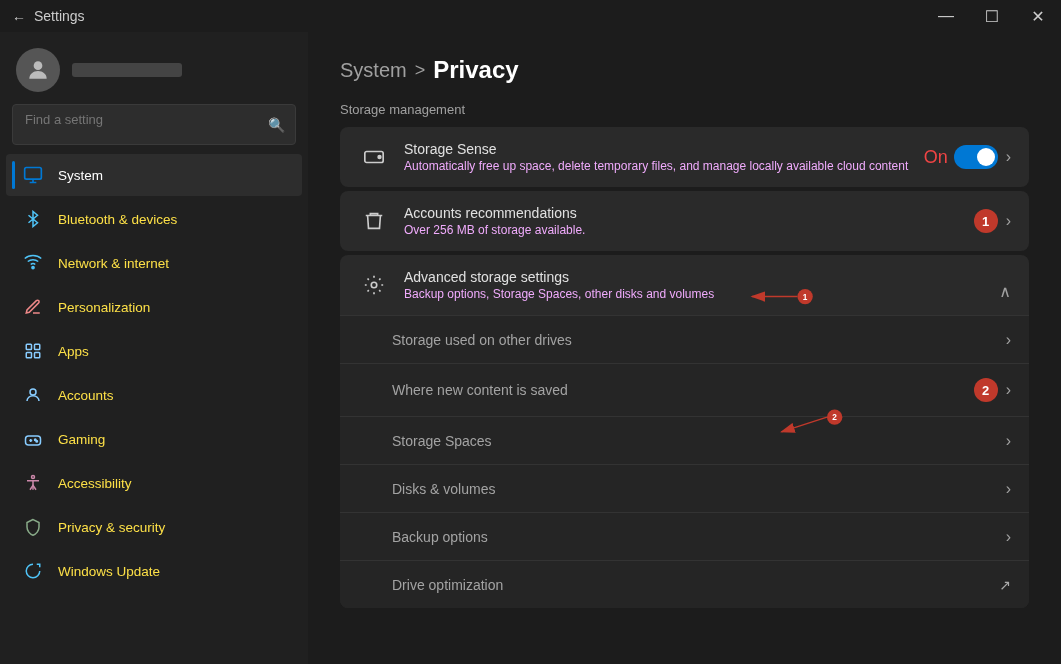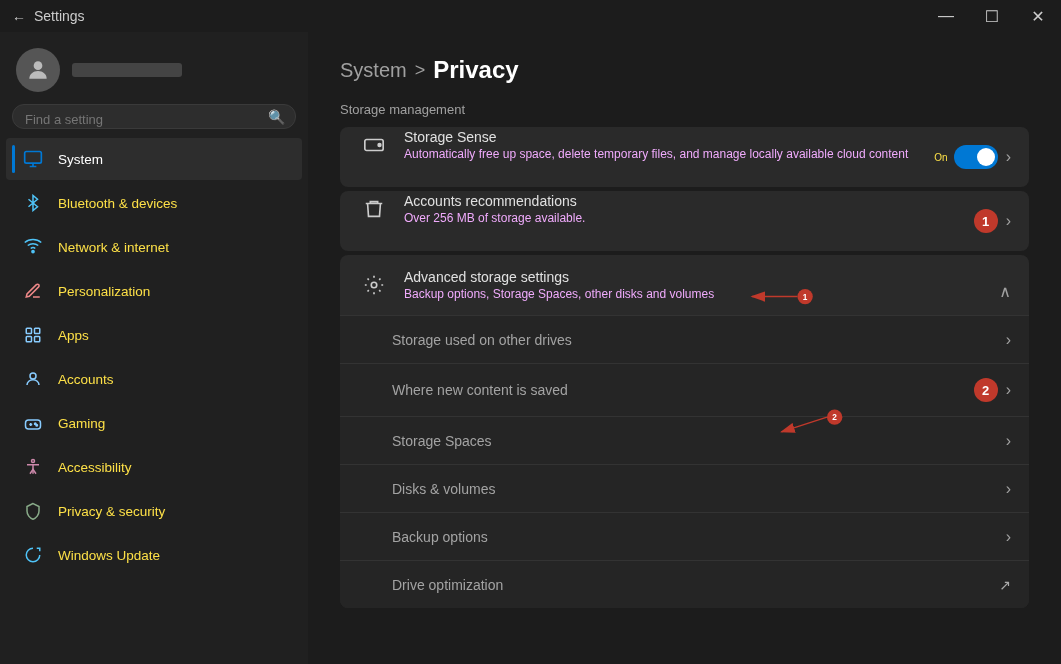--- a/index.html
+++ b/index.html
@@ -85,23 +85,23 @@
       border-radius: 3px;
     }
     .search-bar {
       margin: 0 12px 8px 12px;
       position: relative;
     }
     .search-bar input {
       width: 100%;
       background: #2d2d2d;
       border: 1px solid #3a3a3a;
-      border-radius: 12px;
+      border-radius: 4px;
       color: #ccc;
-      padding: 7px 12px 1px 12px;
+      padding: 7px 12px 17px 12px;
       font-size: 13px;
       outline: none;
     }
     .search-bar .search-icon-wrap {
       position: absolute;
       right: 10px;
       top: 50%;
       transform: translateY(-50%);
       color: #888;
       font-size: 14px;
@@ -172,20 +172,21 @@
       margin-bottom: 10px;
     }
     .settings-card {
       background: #2a2a2a;
       border-radius: 8px;
       margin-bottom: 4px;
       overflow: hidden;
     }
     .settings-row {
       display: flex;
+      align-items: center;
       padding: 2px 18px;
       border-bottom: 1px solid #333;
       cursor: pointer;
       min-height: 60px;
     }
     .settings-row:last-child { border-bottom: none; }
     .row-icon {
       width: 32px;
       height: 32px;
       display: flex;
@@ -204,21 +205,21 @@
       align-items: center;
       gap: 8px;
       color: #a0a0a0;
       flex-shrink: 0;
     }
     .toggle-container {
       display: flex;
       align-items: center;
       gap: 6px;
     }
-    .toggle-label { font-size: 10px; color: #fde047; }
+    .toggle-label { font-size: 18px; color: #ef4444; }
     .toggle {
       width: 44px;
       height: 24px;
       background: #0078d4;
       border-radius: 12px;
       position: relative;
       cursor: pointer;
       flex-shrink: 0;
     }
     .toggle::after {

